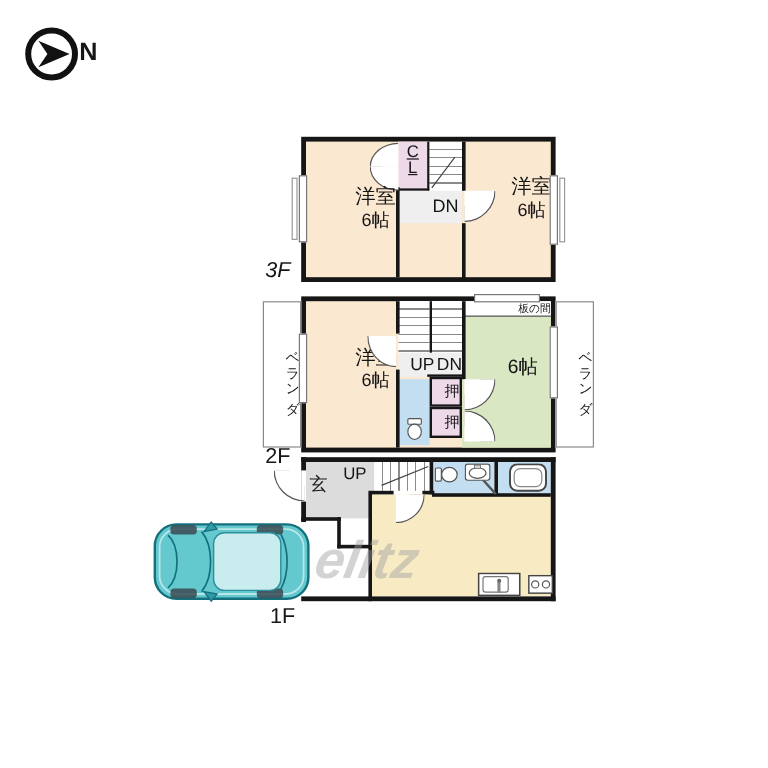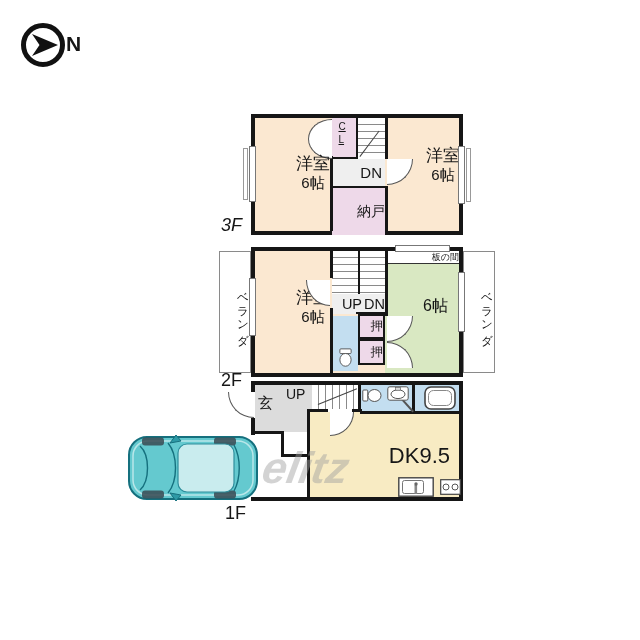--- a/index.html
+++ b/index.html
@@ -14,21 +14,21 @@
   #north-label{left:66px;top:32px;font-size:21px;font-weight:bold;}
   
   .floor-label{font-size:18px;}
   
   #f3-outer{left:251px;top:114px;width:212px;height:121px;border:4px solid var(--wall_black,#161616);
     background:var(--room_peach,#fbe8d1);box-sizing:border-box;}
   #f3-label{left:221px;top:215px;font-style:italic;}
   #f3-cl{left:332px;top:118px;width:26px;height:41px;background:var(--closet_pink,#eed9e9);
     border-right:2px solid #161616;border-bottom:2px solid #161616;box-sizing:border-box;}
   #f3-cl span{display:block;width:11px;margin:2px auto 0;word-break:break-all;line-height:13px;
-    font-size:10px;text-decoration:underline;}
+    font-size:14px;text-align:center;text-decoration:underline;}
   #f3-stairs{left:358px;top:118px;width:27px;height:43px;
     background:repeating-linear-gradient(to bottom,#fff 0 6px,#8a8a8a 6px 7px);}
   #f3-dn-zone{left:332px;top:159px;width:53px;height:27px;background:#efefef;
     display:flex;align-items:center;justify-content:flex-end;padding-right:3px;box-sizing:border-box;
     font-size:15px;}
   #f3-nando{left:332px;top:186px;width:53px;height:49px;background:var(--closet_pink,#eed9e9);
     border-top:2px solid #161616;box-sizing:border-box;font-size:14px;}
   .roomlabel{line-height:19px;font-size:17px;}
   .roomlabel .size{font-size:15px;}
   #f3-left-label{left:258px;top:154px;width:72px;}
@@ -112,21 +112,20 @@
   </div>
   <div class="lbl" id="north-label">N</div>
 
   <div class="abs" id="f3-outer"></div>
   <div class="abs" id="f3-cl">
       <span>CL</span>
     </div>
   <div class="abs" id="f3-stairs"></div>
   <div class="diag" style="left:360px;top:156px;width:32px;transform:rotate(-53deg);"></div>
   <div class="abs" id="f3-dn-zone">DN</div>
-  <div class="abs center" id="f3-nando">納戸</div>
   <div class="wall" style="left:330px;top:156px;width:2.5px;height:75px;"></div>
   <div class="wall" style="left:385px;top:118px;width:2.5px;height:41px;"></div>
   <div class="wall" style="left:385px;top:186px;width:2.5px;height:49px;"></div>
   <div class="arc" id="f3-arc-top"></div>
   <div class="arc" id="f3-arc-bot"></div>
   <div class="arc" id="f3-arc-right"></div>
   <div class="lbl center roomlabel" id="f3-left-label">
     <div><span>洋室</span><br>
     <span class="size">6帖</span></div>
   </div>
@@ -240,21 +239,20 @@
   <div class="abs" style="left:440px;top:479px;">
     <svg width="21" height="16" viewBox="0 0 21 16">
       <rect x="0.7" y="0.7" width="19.6" height="14.6" fill="#fff" stroke="#444" stroke-width="1.2"></rect>
       <circle cx="6" cy="8" r="3" fill="none" stroke="#555"></circle>
       <circle cx="15" cy="8" r="3" fill="none" stroke="#555"></circle>
     </svg>
   </div>
 
   <div class="lbl" id="f1-genkan-label">玄</div>
   <div class="lbl" id="f1-up-label">UP</div>
-  <div class="lbl center" id="f1-dk-label">DK9.5</div>
   <div class="lbl floor-label" id="f1-label">1F</div>
 
   <div class="abs" style="left:126px;top:433px;">
     <svg width="134" height="70" viewBox="0 0 134 70">
       <rect x="3" y="4" width="128" height="62" rx="18" style="fill:var(--car_teal,#64c9cf)" stroke="#15707e" stroke-width="2"></rect>
       <rect x="7" y="8" width="120" height="54" rx="15" fill="none" stroke="rgba(255,255,255,0.55)" stroke-width="1.5"></rect>
       <rect x="16" y="4.5" width="22" height="8" rx="3" fill="#3a4a52" opacity="0.85"></rect>
       <rect x="16" y="57.5" width="22" height="8" rx="3" fill="#3a4a52" opacity="0.85"></rect>
       <rect x="88" y="4.5" width="22" height="8" rx="3" fill="#3a4a52" opacity="0.85"></rect>
       <rect x="88" y="57.5" width="22" height="8" rx="3" fill="#3a4a52" opacity="0.85"></rect>

